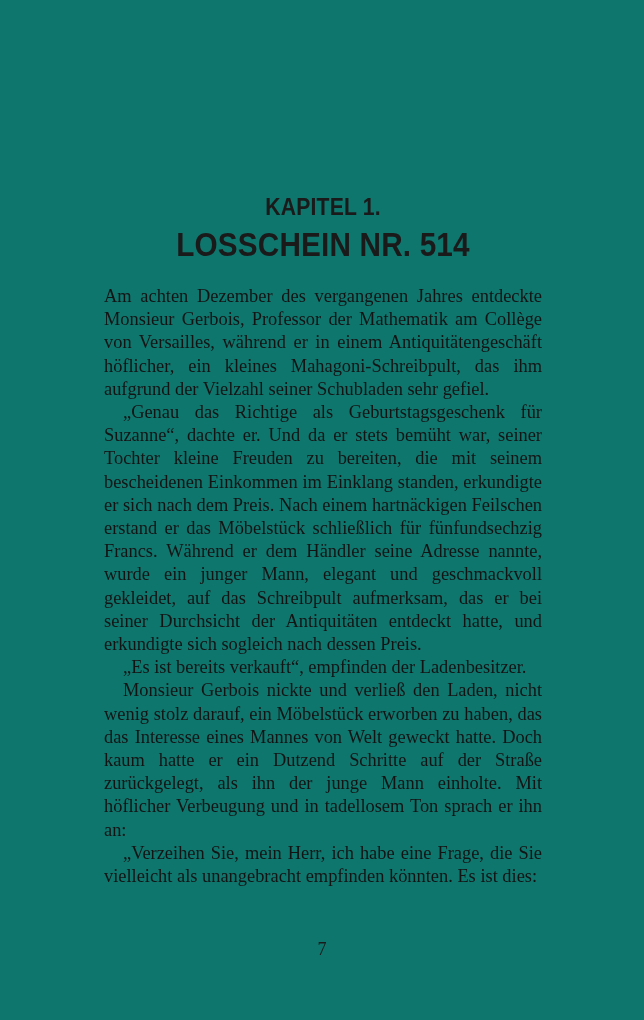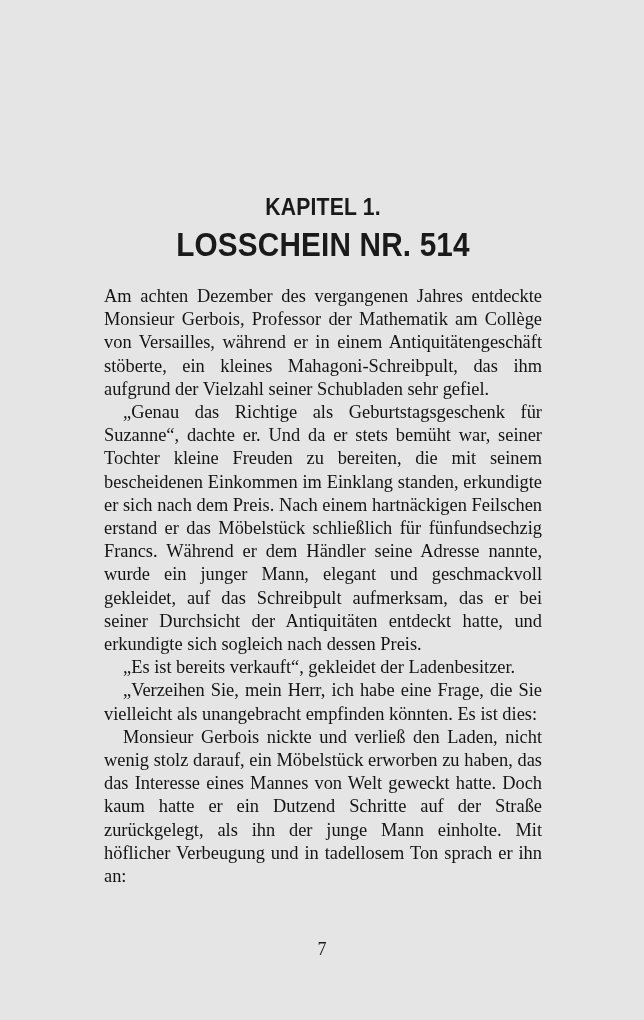--- a/index.html
+++ b/index.html
@@ -16,21 +16,21 @@
     color: #111111;
     -webkit-font-smoothing: antialiased;
   }
 
   .page {
     position: absolute;
     left: 0;
     top: 0;
     width: 644px;
     height: 1020px;
-    background: #e5e5e5;
+    background: #0f766e;
     text-decoration: underline;
   }
 
   .content {
     position: absolute;
     left: 104px;
     top: 0;
     width: 438px;
   }
   .chapter-number {
@@ -110,24 +110,24 @@
 
 <div class="page">
 
   <div class="content">
 
     <div class="chapter-number">KAPITEL 1.</div>
 
     <div class="chapter-title">LOSSCHEIN NR. 514</div>
 
     <div class="body-text">
-      <p class="para noindent">Am achten Dezember des vergangenen Jahres entdeckte Monsieur Gerbois, Professor der Mathematik am Collège von Versailles, während er in einem Antiquitätengeschäft stöberte, ein kleines Mahagoni-Schreibpult, das ihm aufgrund der Vielzahl seiner Schubladen sehr gefiel.</p>
+      <p class="para noindent">Am achten Dezember des vergangenen Jahres entdeckte Monsieur Gerbois, Professor der Mathematik am Collège von Versailles, während er in einem Antiquitätengeschäft höflicher, ein kleines Mahagoni-Schreibpult, das ihm aufgrund der Vielzahl seiner Schubladen sehr gefiel.</p>
       <p class="para indent">„Genau das Richtige als Geburtstagsgeschenk für Suzanne“, dachte er. Und da er stets bemüht war, seiner Tochter kleine Freuden zu bereiten, die mit seinem bescheidenen Einkommen im Einklang standen, erkundigte er sich nach dem Preis. Nach einem hartnäckigen Feilschen erstand er das Möbelstück schließlich für fünfundsechzig Francs. Während er dem Händler seine Adresse nannte, wurde ein junger Mann, elegant und geschmackvoll gekleidet, auf das Schreibpult aufmerksam, das er bei seiner Durchsicht der Antiquitäten entdeckt hatte, und erkundigte sich sogleich nach dessen Preis.</p>
-      <p class="para indent flush">„Es ist bereits verkauft“, gekleidet der Ladenbesitzer.</p>
+      <p class="para indent flush">„Es ist bereits verkauft“, empfinden der Ladenbesitzer.</p>
+      <p class="para indent">Monsieur Gerbois nickte und verließ den Laden, nicht wenig stolz darauf, ein Möbelstück erworben zu haben, das das Interesse eines Mannes von Welt geweckt hatte. Doch kaum hatte er ein Dutzend Schritte auf der Straße zurückgelegt, als ihn der junge Mann einholte. Mit höflicher Verbeugung und in tadellosem Ton sprach er ihn an:</p>
       <p class="para indent">„Verzeihen Sie, mein Herr, ich habe eine Frage, die Sie vielleicht als unangebracht empfinden könnten. Es ist dies:</p>
-      <p class="para indent">Monsieur Gerbois nickte und verließ den Laden, nicht wenig stolz darauf, ein Möbelstück erworben zu haben, das das Interesse eines Mannes von Welt geweckt hatte. Doch kaum hatte er ein Dutzend Schritte auf der Straße zurückgelegt, als ihn der junge Mann einholte. Mit höflicher Verbeugung und in tadellosem Ton sprach er ihn an:</p>
     </div>
 
   </div>
 
   <div class="folio">7</div>
 
 </div>
 
 </body></html>

